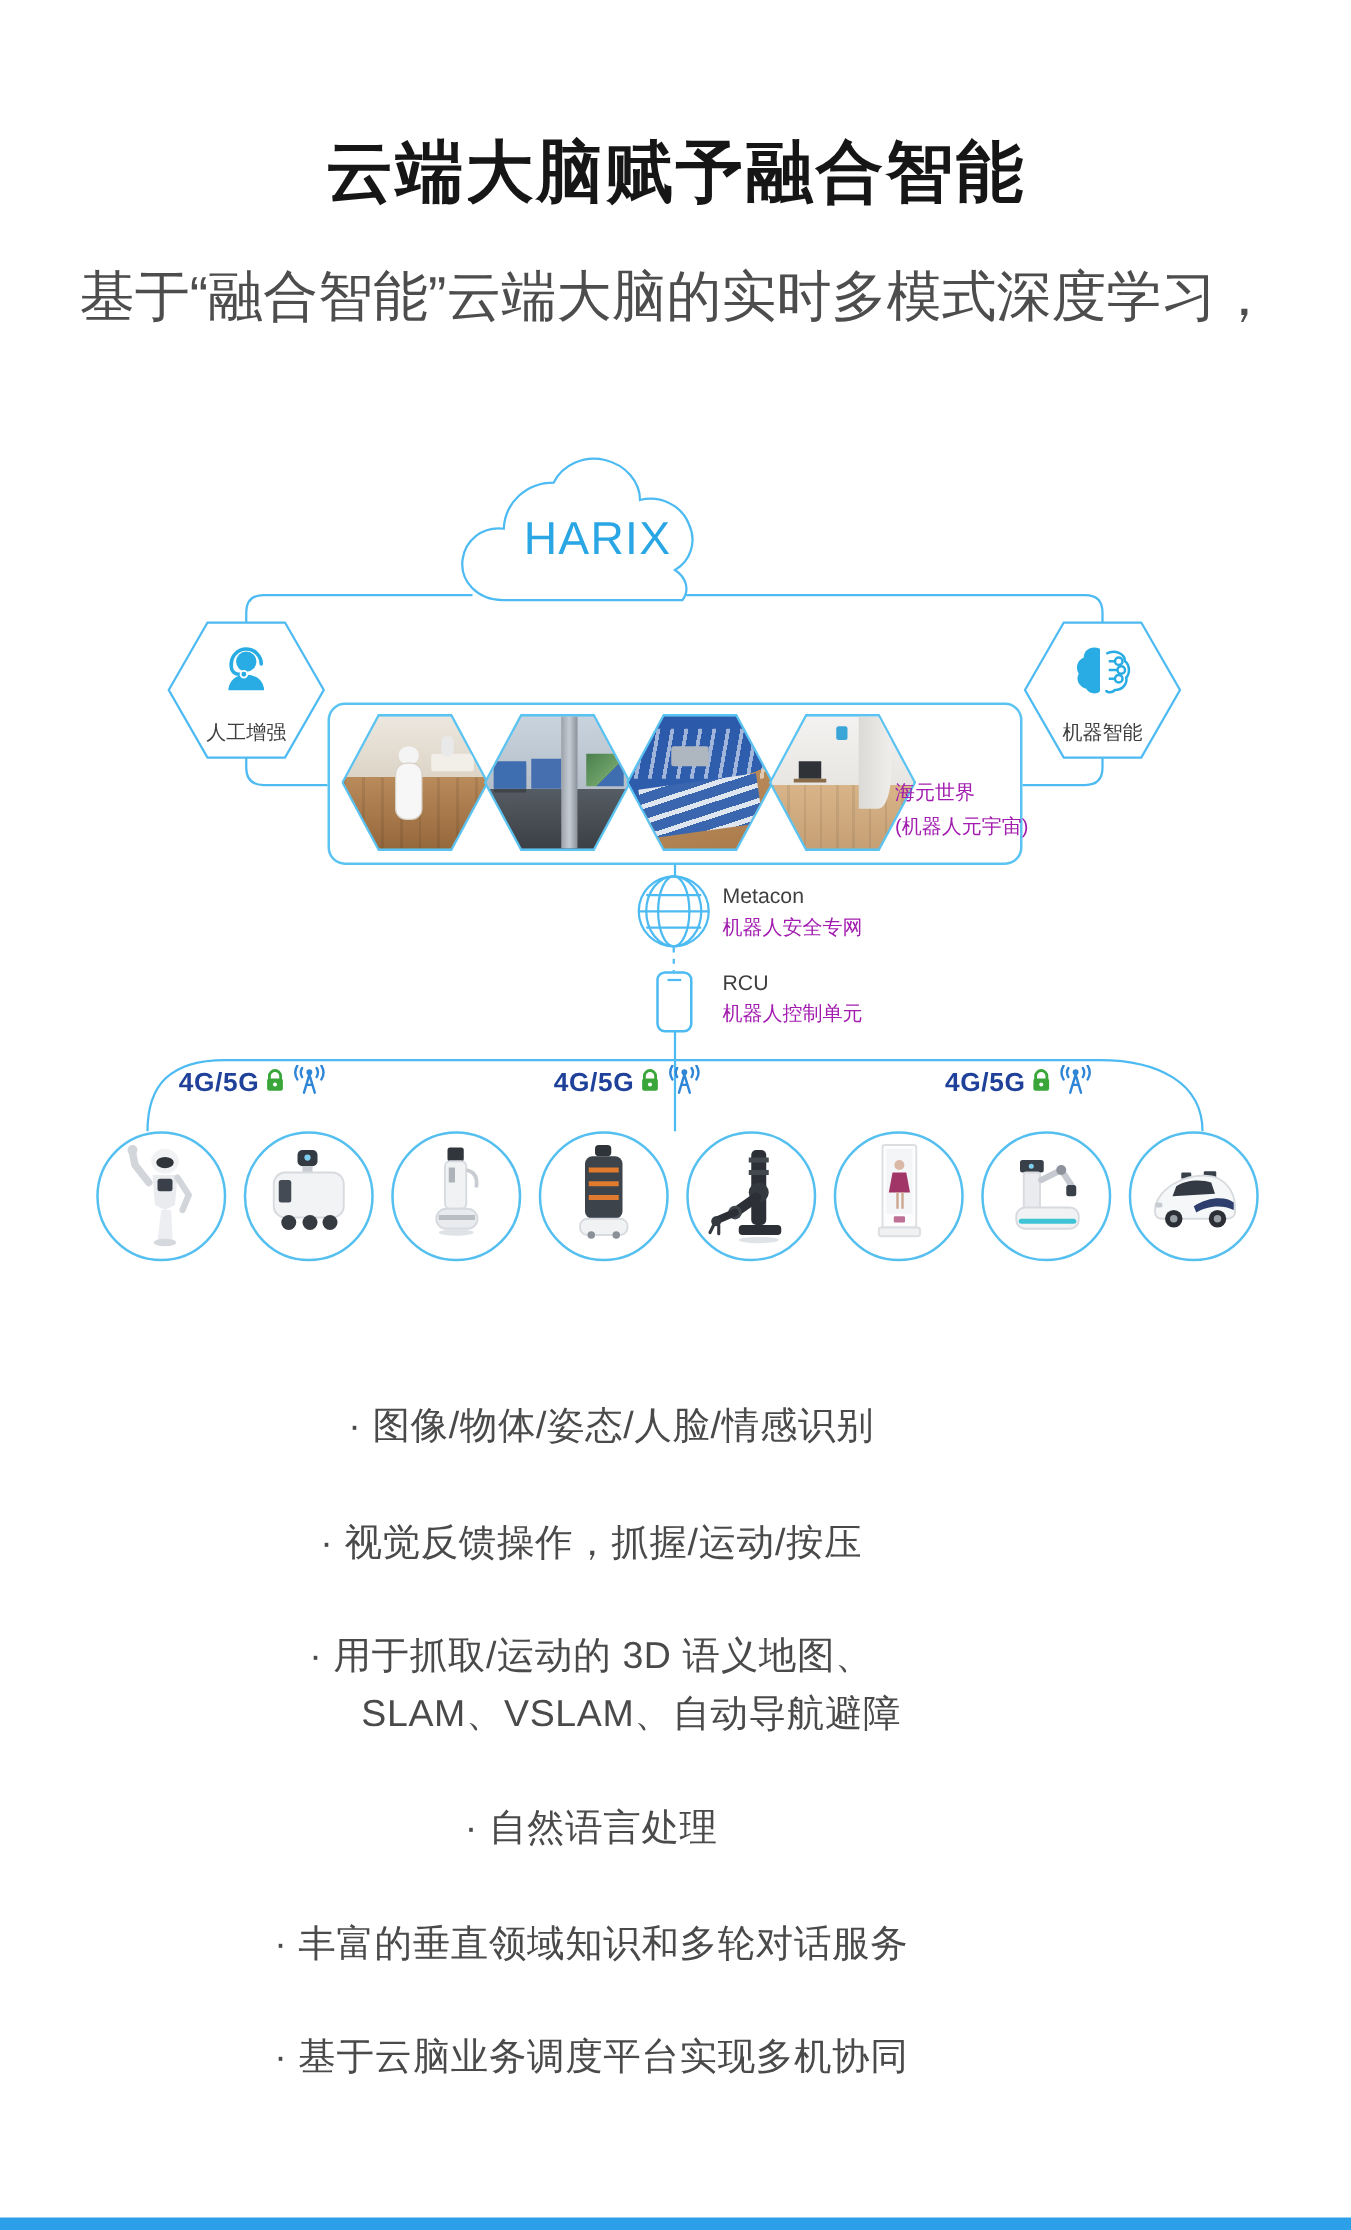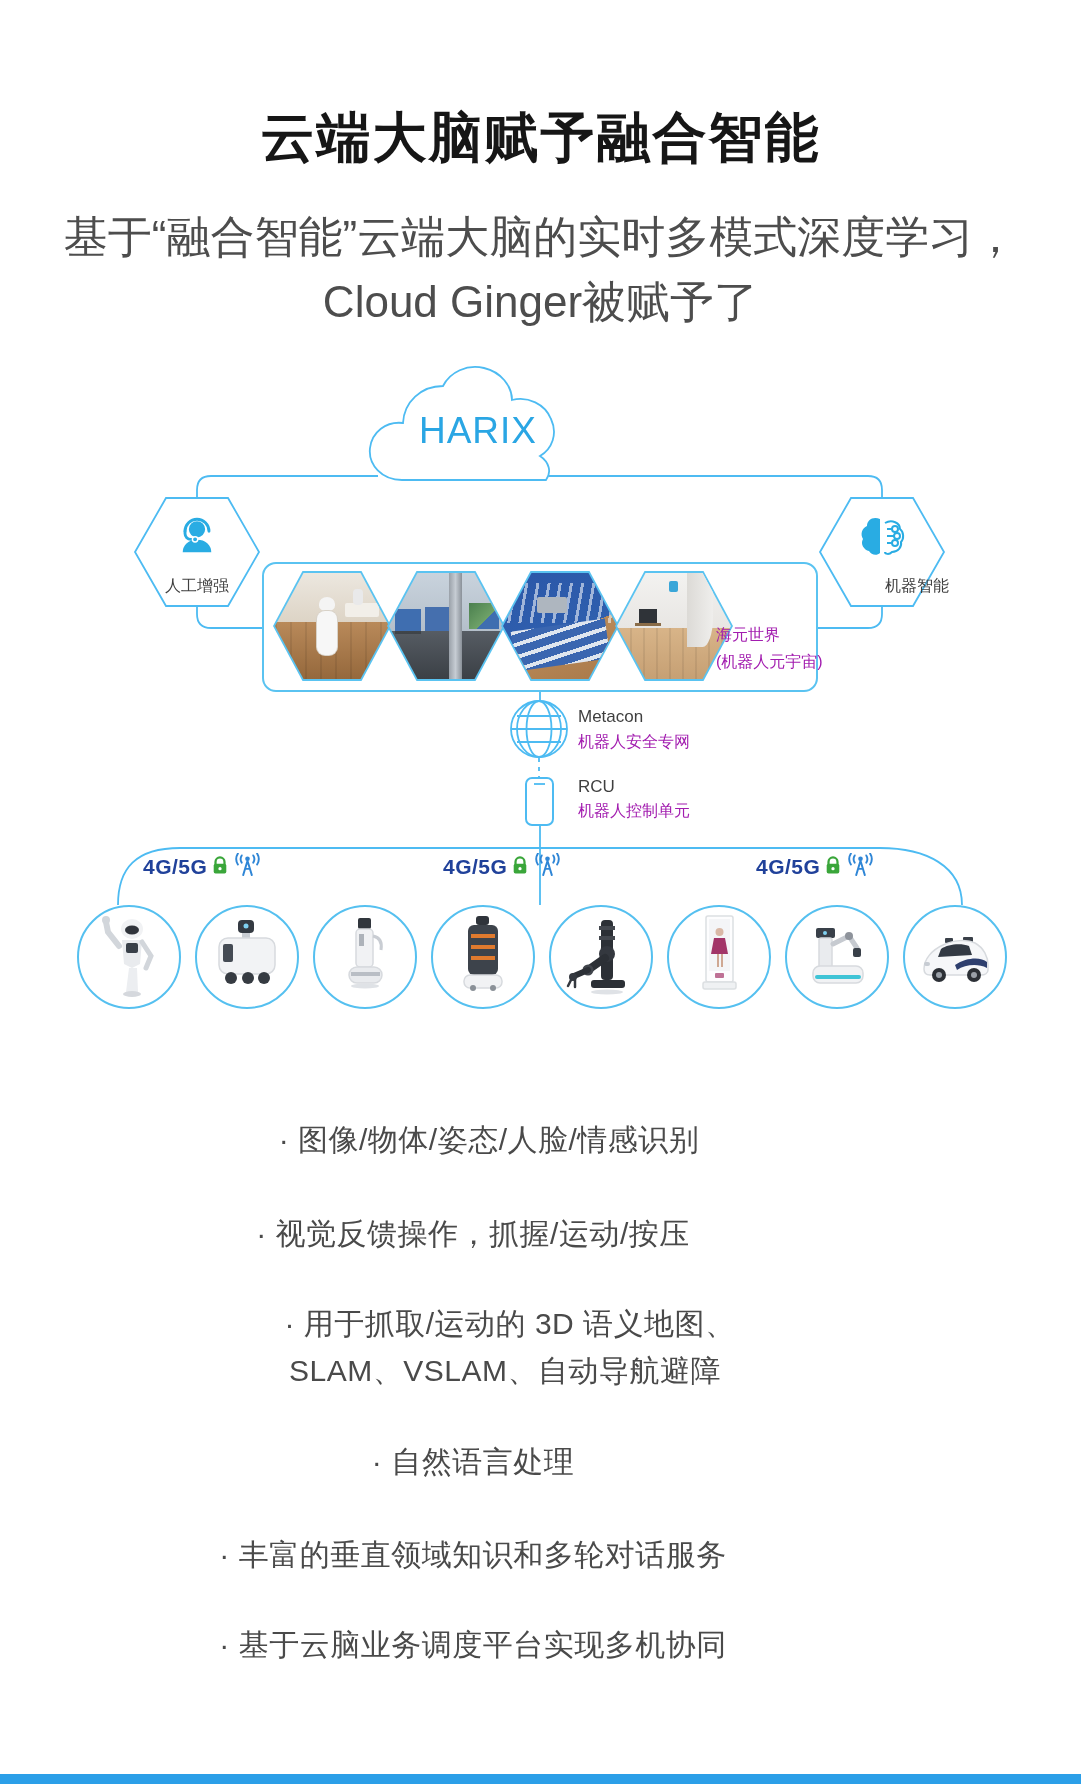--- a/index.html
+++ b/index.html
@@ -30,21 +30,20 @@
   .bulletline{left:0;width:946px;font-size:30px;color:#4a4a4a;text-align:center;letter-spacing:0.5px;}
   #bottombar{left:0;top:1774px;width:1081px;height:10px;background:#2b9fe8;}
 </style>
 </head>
 <body>
 
 <div id="canvas">
 
   <div id="title" class="abs ctr">云端大脑赋予融合智能</div>
   <div id="sub1" class="abs ctr subtitle">基于“融合智能”云端大脑的实时多模式深度学习，</div>
-  <div id="sub2" class="abs ctr subtitle">Cloud Ginger被赋予了</div>
 
   <svg class="lines" width="1081" height="660" viewBox="0 360 1081 660">
     <g fill="none" stroke="#4dbbf2" stroke-width="1.8">
 
       <path d="M402 480 C382 480 368 465 370 448 C372 432 386 421 403 423
         C404 402 421 386 443 386 C450 372 467 364 484 368 C501 372 512 386 512 400
         C528 396 545 404 551 419 C558 434 552 449 540 456 C549 462 552 472 546 480 Z" fill="#ffffff"></path>
 
       <polygon points="135,552 166,498 228,498 259,552 228,606 166,606" fill="#ffffff"></polygon>
       <polygon points="820,552 851,498 913,498 944,552 913,606 851,606" fill="#ffffff"></polygon>
@@ -96,21 +95,21 @@
         <path d="M27 8 C34 4 42 8 42 14 C46 17 46 24 43 27 C44 32 40 37 34 37 C31 40 27 39 27 37"></path>
         <path d="M29 14 h5"></path>
           <circle cx="37" cy="14" r="3"></circle>
         <path d="M29 21 h7"></path>
           <circle cx="39" cy="21" r="3"></circle>
         <path d="M29 28 h5"></path>
           <circle cx="37" cy="28" r="3"></circle>
       </g>
     </svg>
   </div>
-  <div class="abs hexlabel" style="left:817px;top:576px;margin-left:35px;">机器智能</div>
+  <div class="abs hexlabel" style="left:817px;top:576px;">机器智能</div>
 
   <div id="metaBox" class="abs"></div>
 
   <div class="hexwrap" style="left:273px;">
     <div class="hexin" style="background:linear-gradient(180deg,#ece7df 0%,#ddd4c6 46%,#b98a5a 46%,#95683c 100%);">
       <div class="scenebit" style="left:0;top:49px;width:114px;height:57px;background:repeating-linear-gradient(90deg,rgba(0,0,0,0.08) 0 2px,transparent 2px 15px);"></div>
       <div class="scenebit" style="left:44px;top:24px;width:16px;height:14px;background:#f4f4f4;border-radius:50% 50% 40% 40%;"></div>
       <div class="scenebit" style="left:42px;top:38px;width:20px;height:44px;background:#f7f7f7;border-radius:8px;box-shadow:0 0 0 1px #d8d2c8;"></div>
       <div class="scenebit" style="left:70px;top:30px;width:34px;height:14px;background:#f2efe9;border-radius:2px;"></div>
       <div class="scenebit" style="left:78px;top:16px;width:10px;height:16px;background:#e9e9ea;border-radius:4px;"></div>
@@ -308,20 +307,20 @@
       <rect x="9" y="50" width="6" height="4" rx="2" fill="#c7ccd3"></rect>
       <circle cx="24" cy="63" r="7" fill="#2c3036"></circle>
         <circle cx="24" cy="63" r="3" fill="#9aa0a8"></circle>
       <circle cx="59" cy="63" r="7" fill="#2c3036"></circle>
         <circle cx="59" cy="63" r="3" fill="#9aa0a8"></circle>
     </svg>
   </div>
 
   <div class="abs bulletline" style="top:1120px;padding-left:16px;">· 图像/物体/姿态/人脸/情感识别</div>
   <div class="abs bulletline" style="top:1214px;">· 视觉反馈操作，抓握/运动/按压</div>
-  <div class="abs bulletline" style="top:1304px;margin-left:37px;">· 用于抓取/运动的 3D 语义地图、</div>
+  <div class="abs bulletline" style="top:1304px;">· 用于抓取/运动的 3D 语义地图、</div>
   <div class="abs bulletline" style="top:1351px;margin-left:32px;">SLAM、VSLAM、自动导航避障</div>
   <div class="abs bulletline" style="top:1442px;">· 自然语言处理</div>
   <div class="abs bulletline" style="top:1535px;">· 丰富的垂直领域知识和多轮对话服务</div>
   <div class="abs bulletline" style="top:1625px;">· 基于云脑业务调度平台实现多机协同</div>
 
   <div id="bottombar" class="abs"></div>
 </div>
 
 </body></html>

